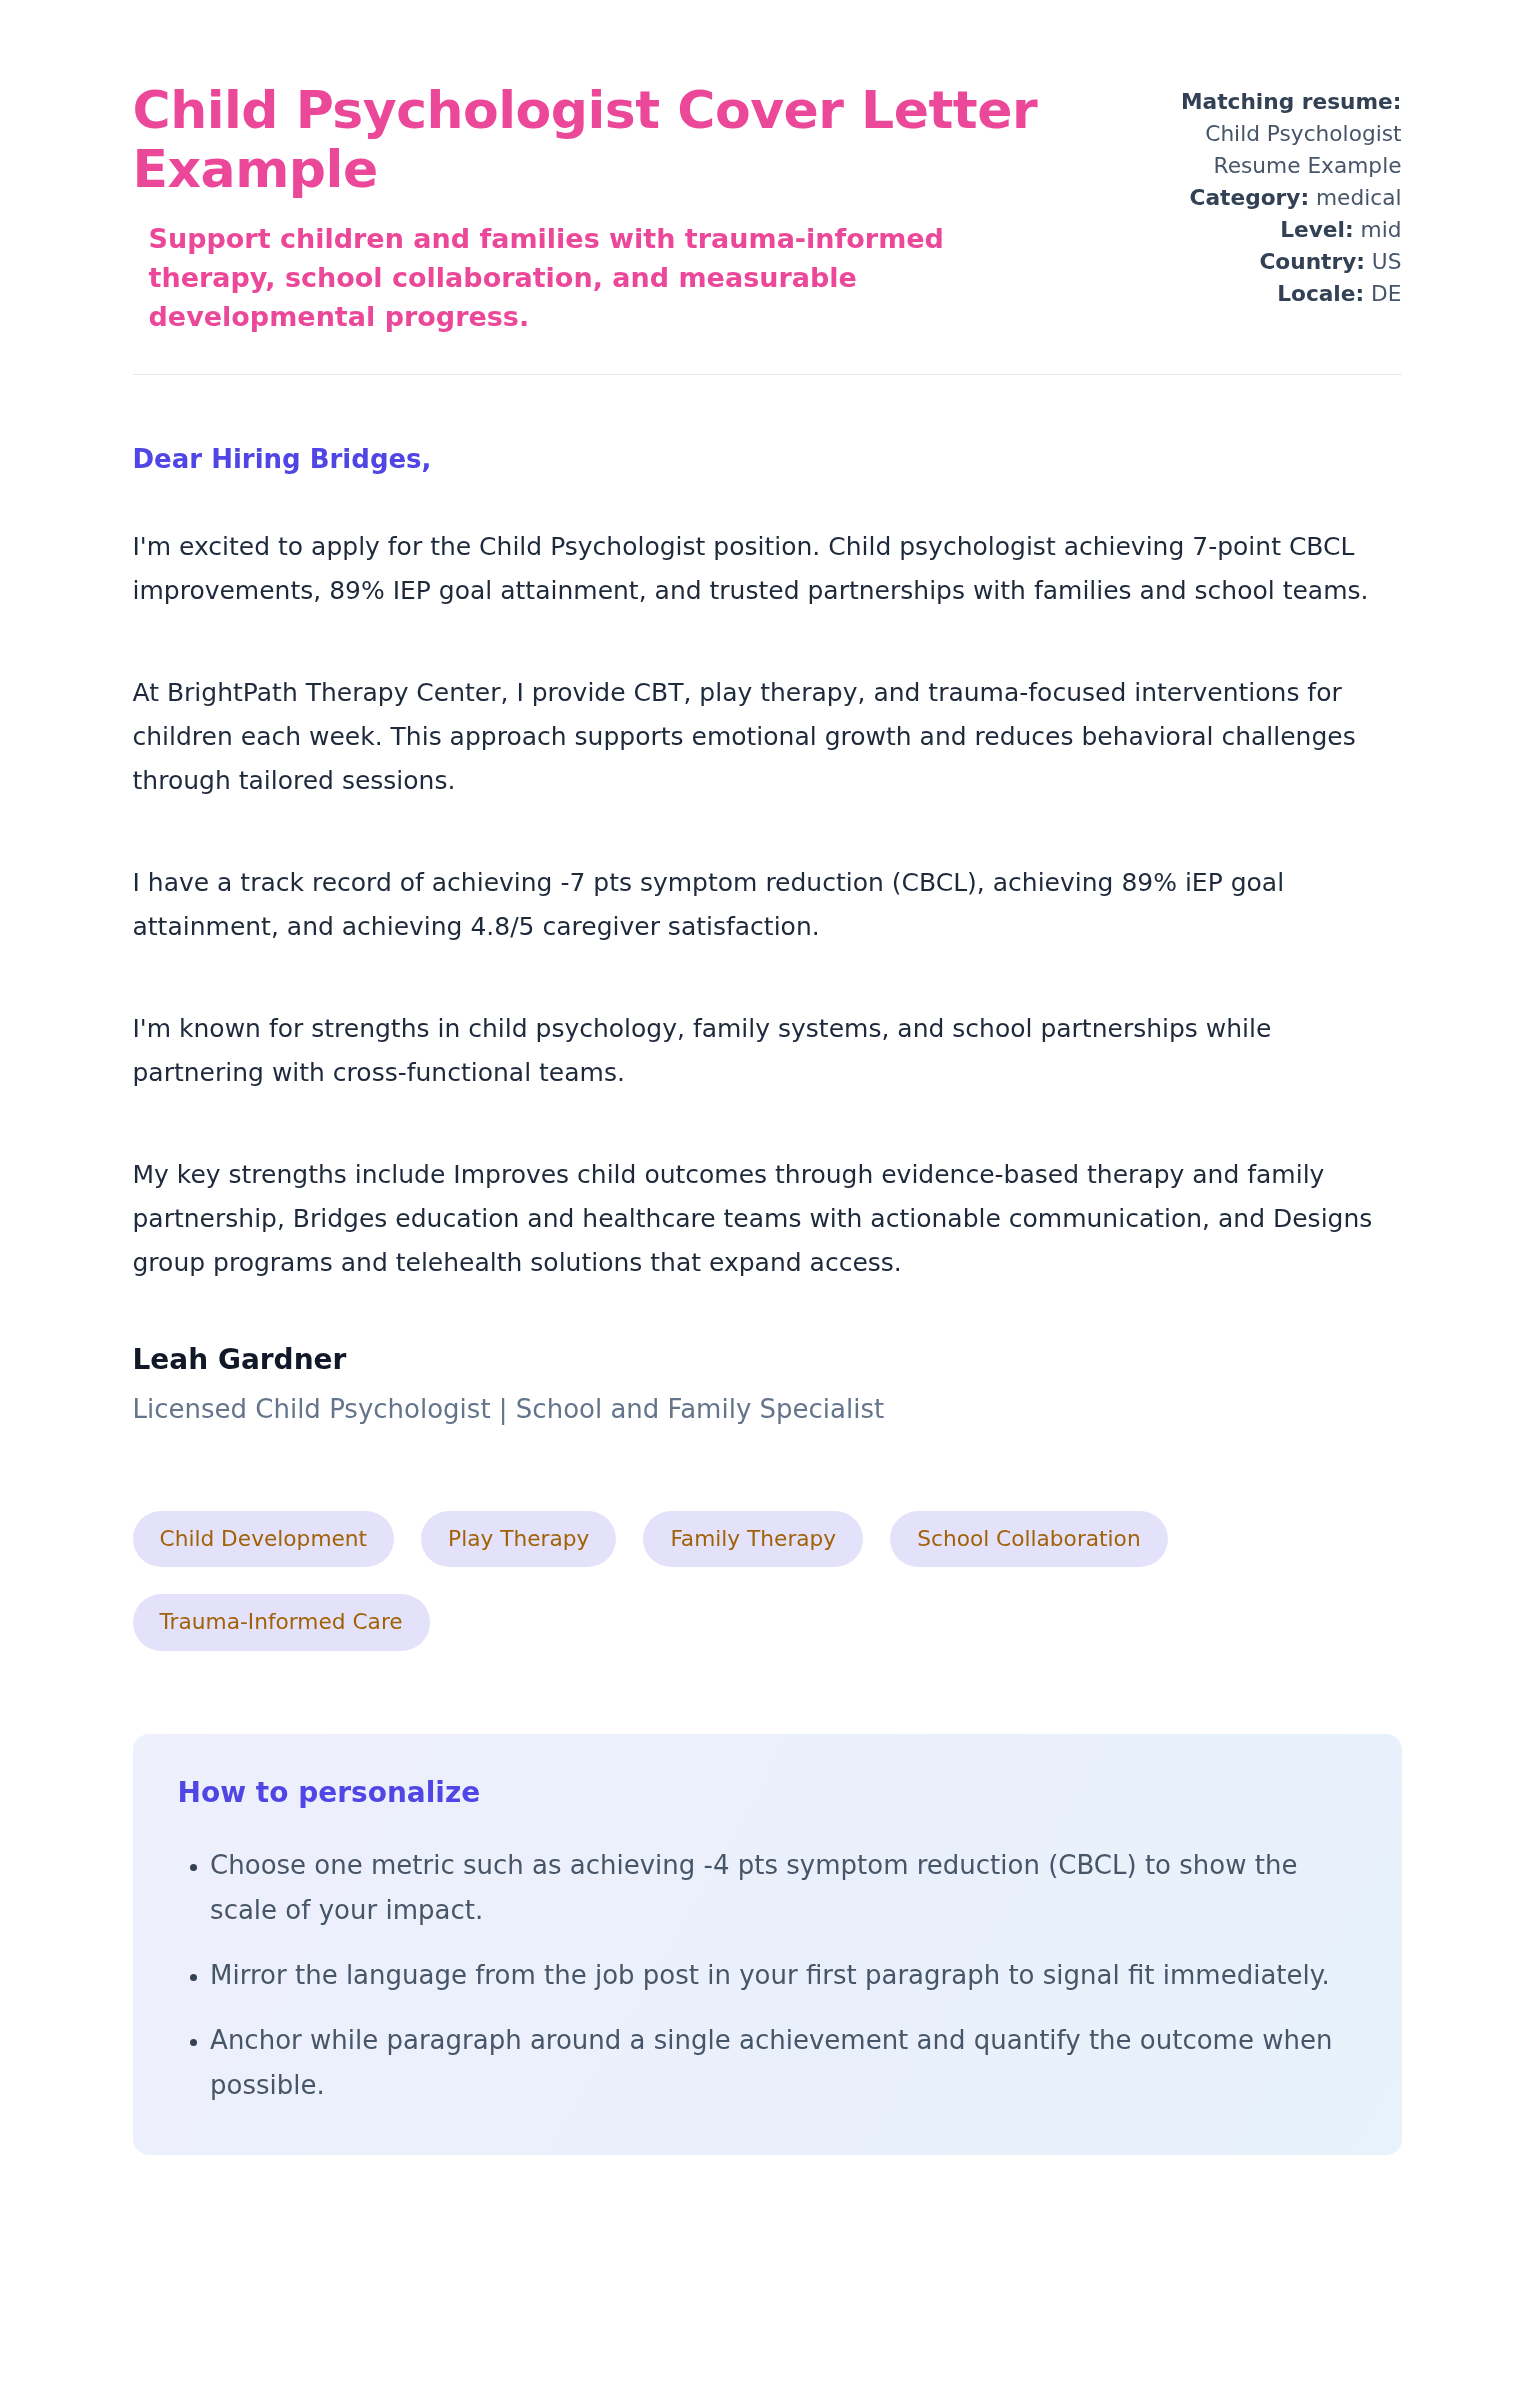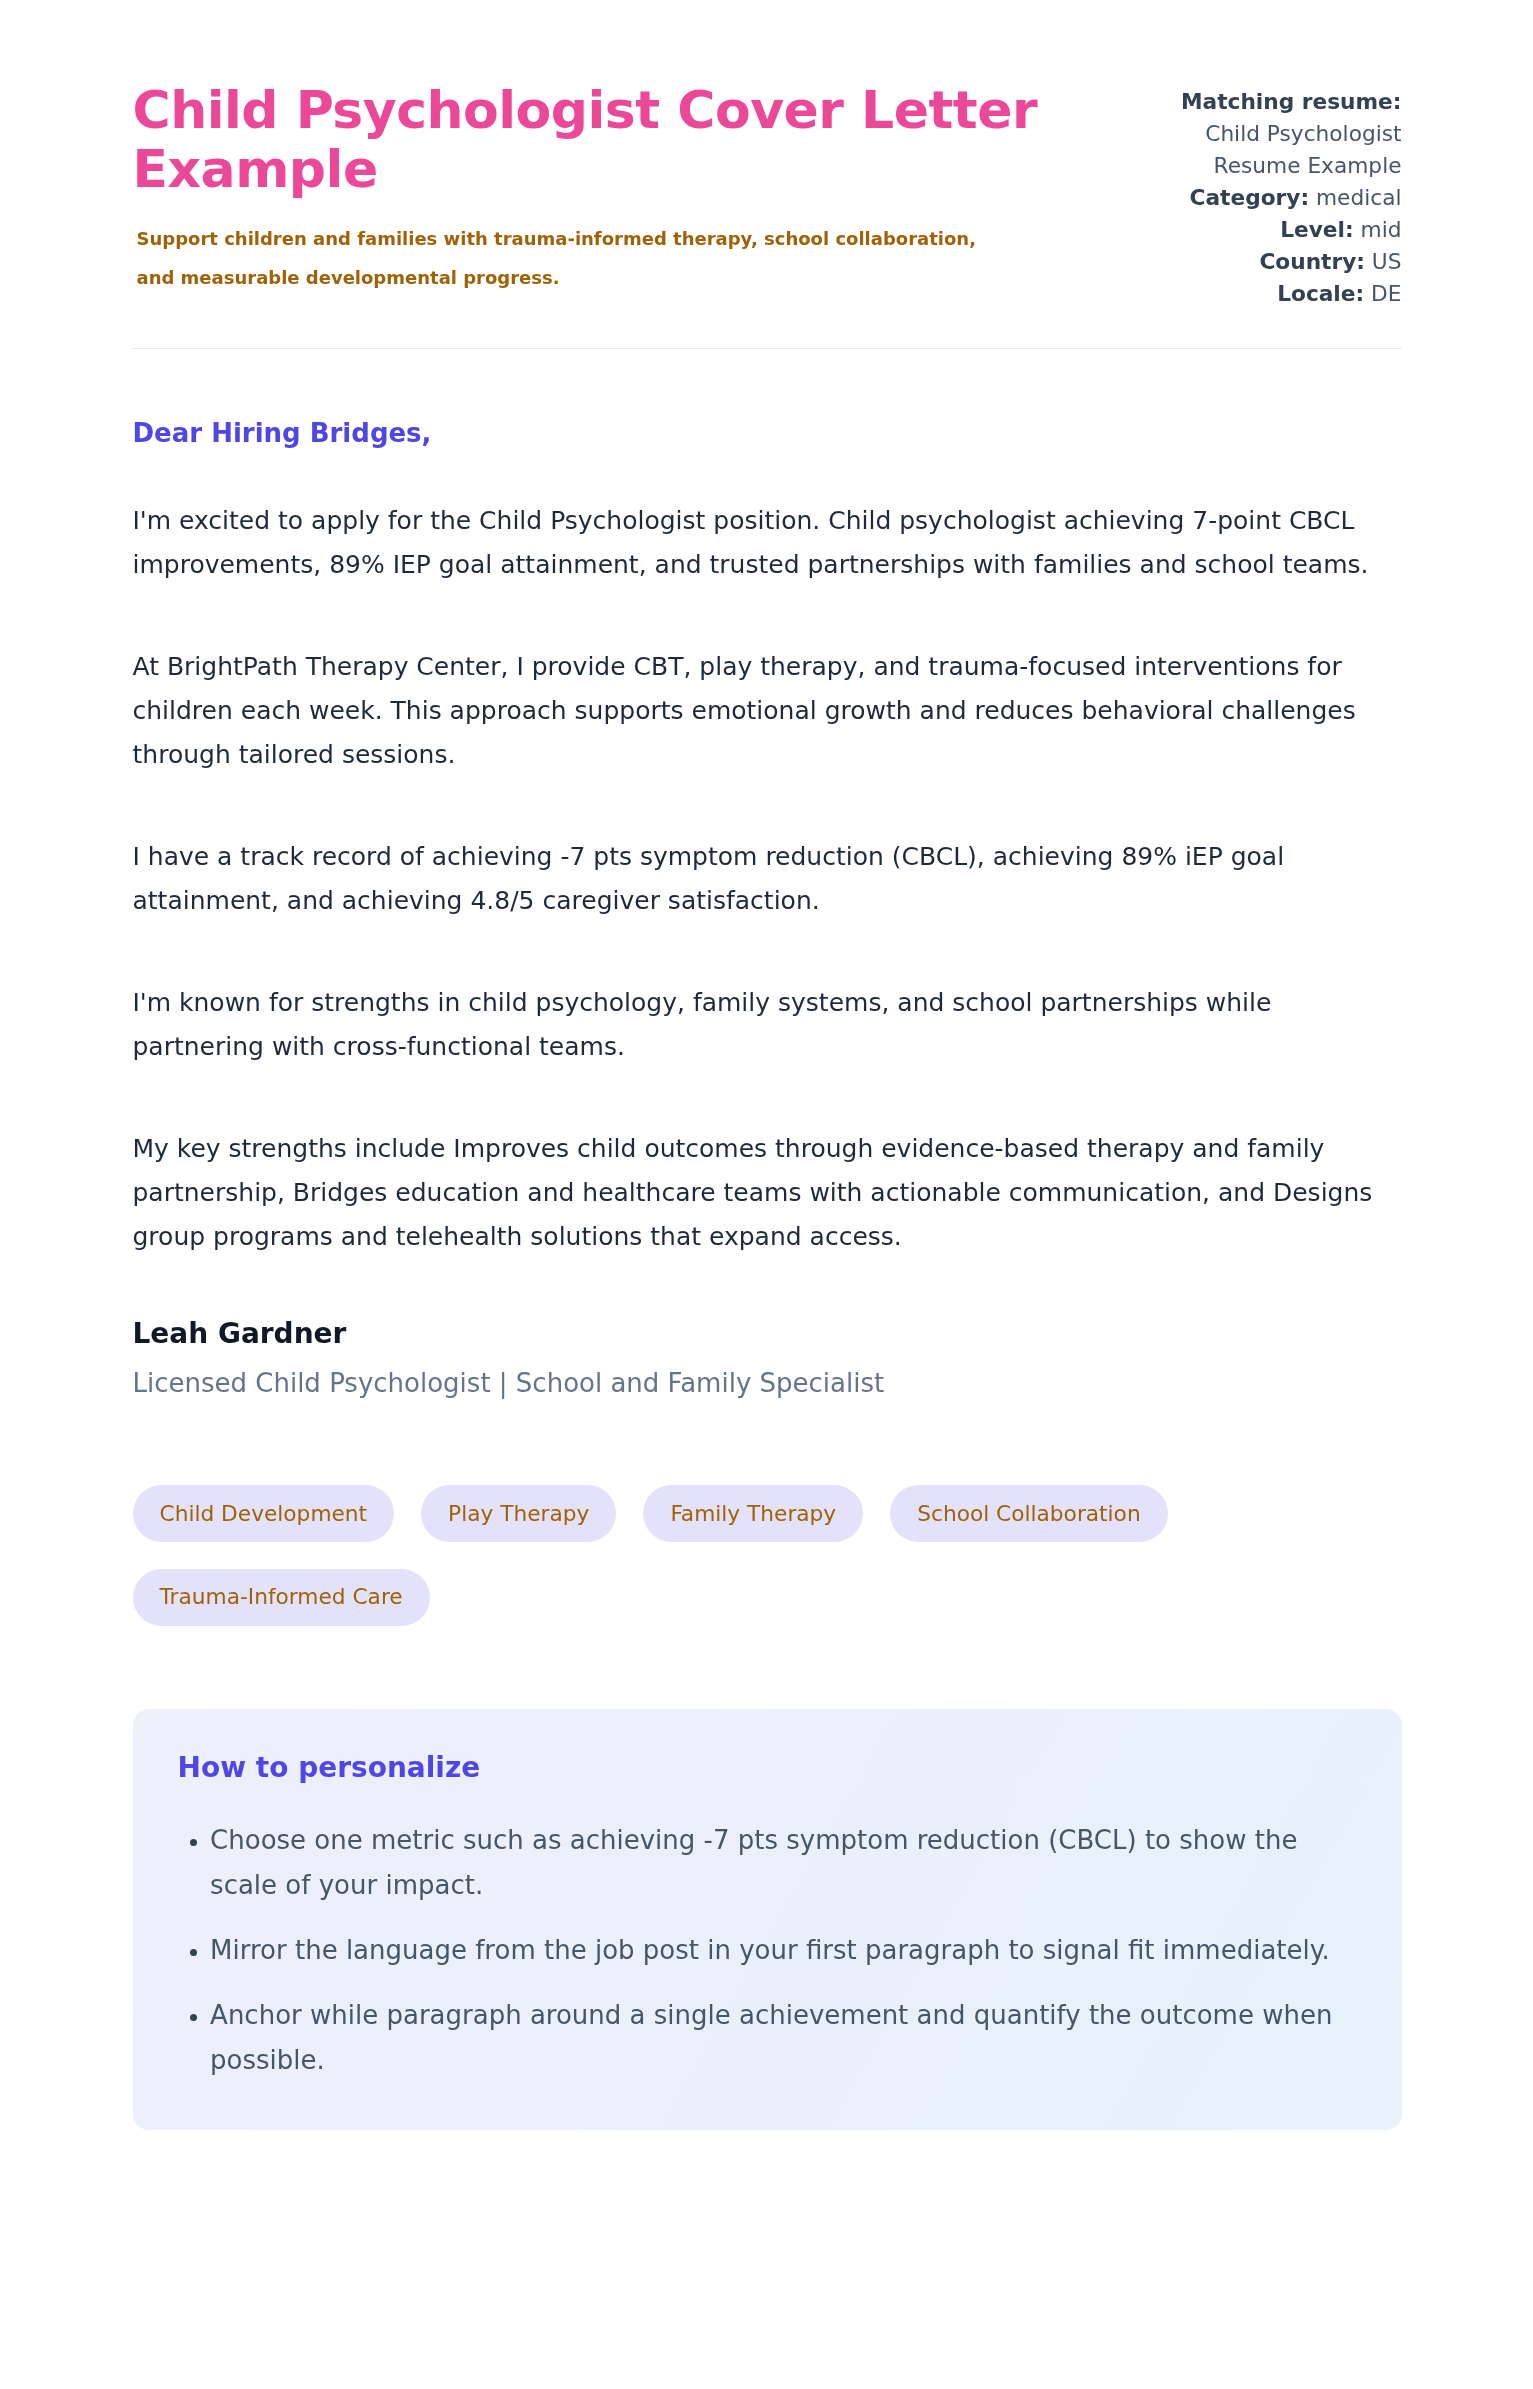--- a/index.html
+++ b/index.html
@@ -20,26 +20,26 @@
   .header-left { max-width: 993px; }
   h1.title {
     margin: 0;
     font-size: 52px;
     line-height: 1.13;
     font-weight: bold;
     color: #ec4899;
     letter-spacing: -0.5px;
   }
   .subtitle {
-    margin: 20px 4px 0;
+    margin: 20px 16px 0;
     max-width: 857px;
-    font-size: 18px;
+    font-size: 27px;
     line-height: 39px;
     font-weight: bold;
-    color: #a16207;
+    color: #ec4899;
   }
   .meta {
     width: 262px;
     flex: 0 0 262px;
     text-align: right;
     font-size: 21.7px;
     line-height: 32px;
     padding-top: 5.4px;
   }
   .meta-row { margin: 0; }
@@ -176,20 +176,20 @@
     <li class="tag">Child Development</li>
     <li class="tag">Play Therapy</li>
     <li class="tag">Family Therapy</li>
     <li class="tag">School Collaboration</li>
     <li class="tag">Trauma-Informed Care</li>
   </ul>
 
   <section class="tips">
     <h2>How to personalize</h2>
     <ul>
-      <li>Choose one metric such as achieving -7 pts symptom reduction (CBCL) to show the scale of your impact.</li>
+      <li>Choose one metric such as achieving -4 pts symptom reduction (CBCL) to show the scale of your impact.</li>
       <li>Mirror the language from the job post in your first paragraph to signal fit immediately.</li>
       <li>Anchor while paragraph around a single achievement and quantify the outcome when possible.</li>
     </ul>
   </section>
 
 </div>
 
 
 </body></html>

